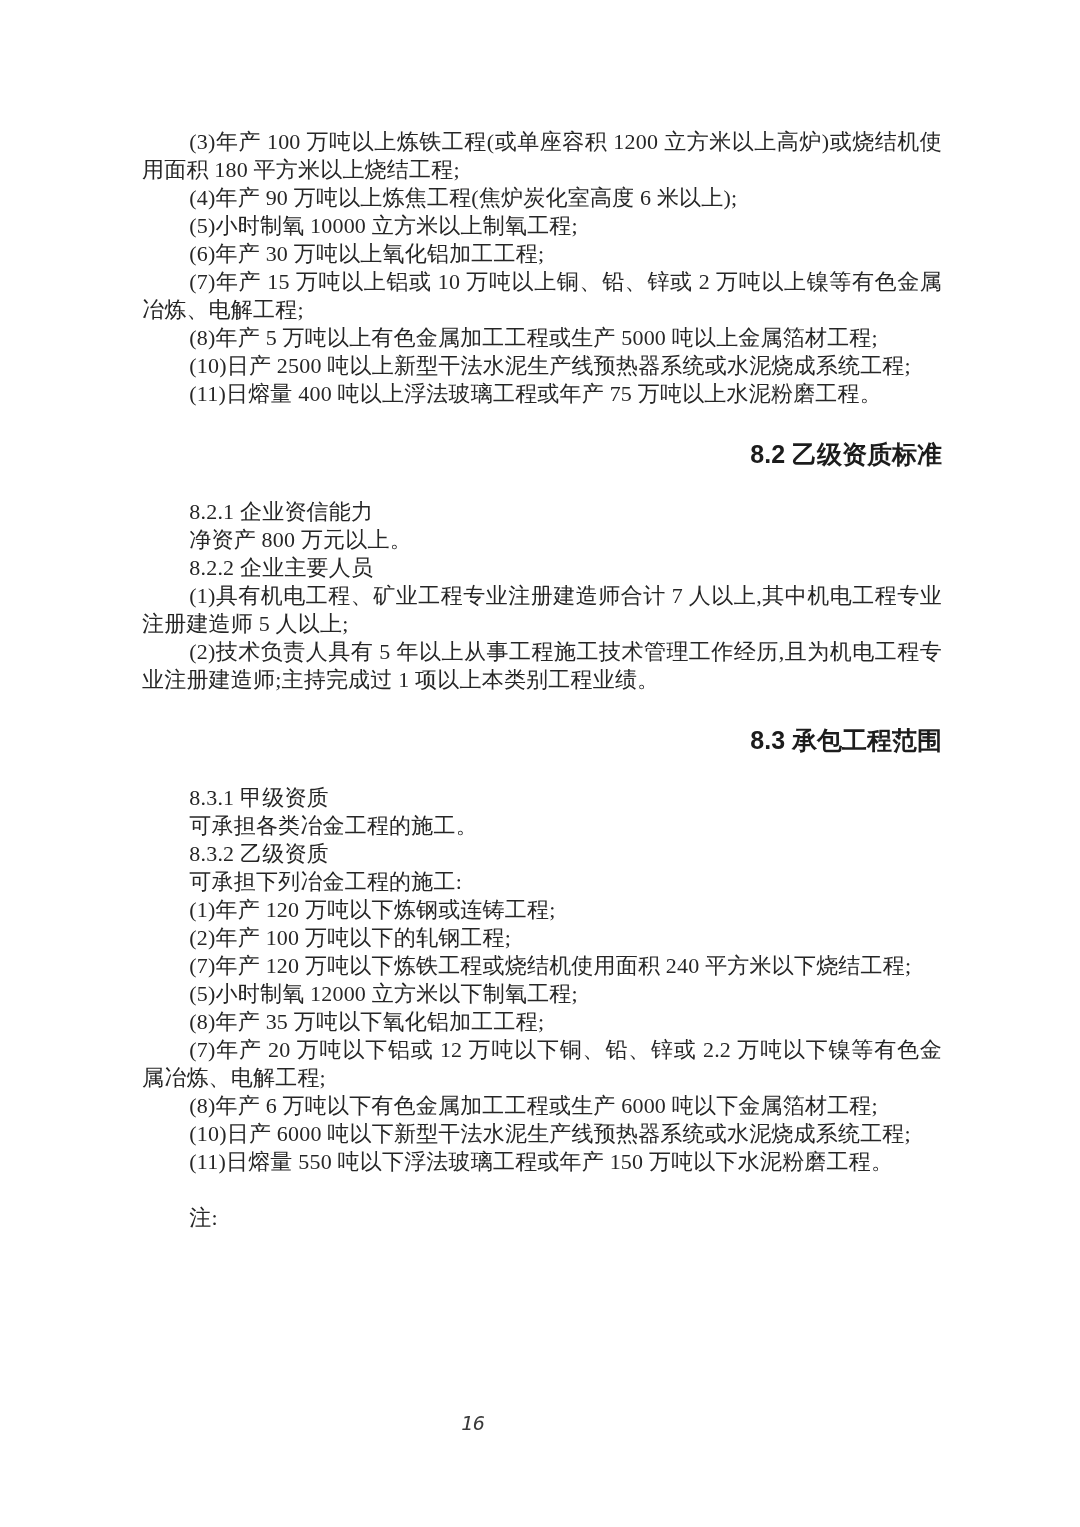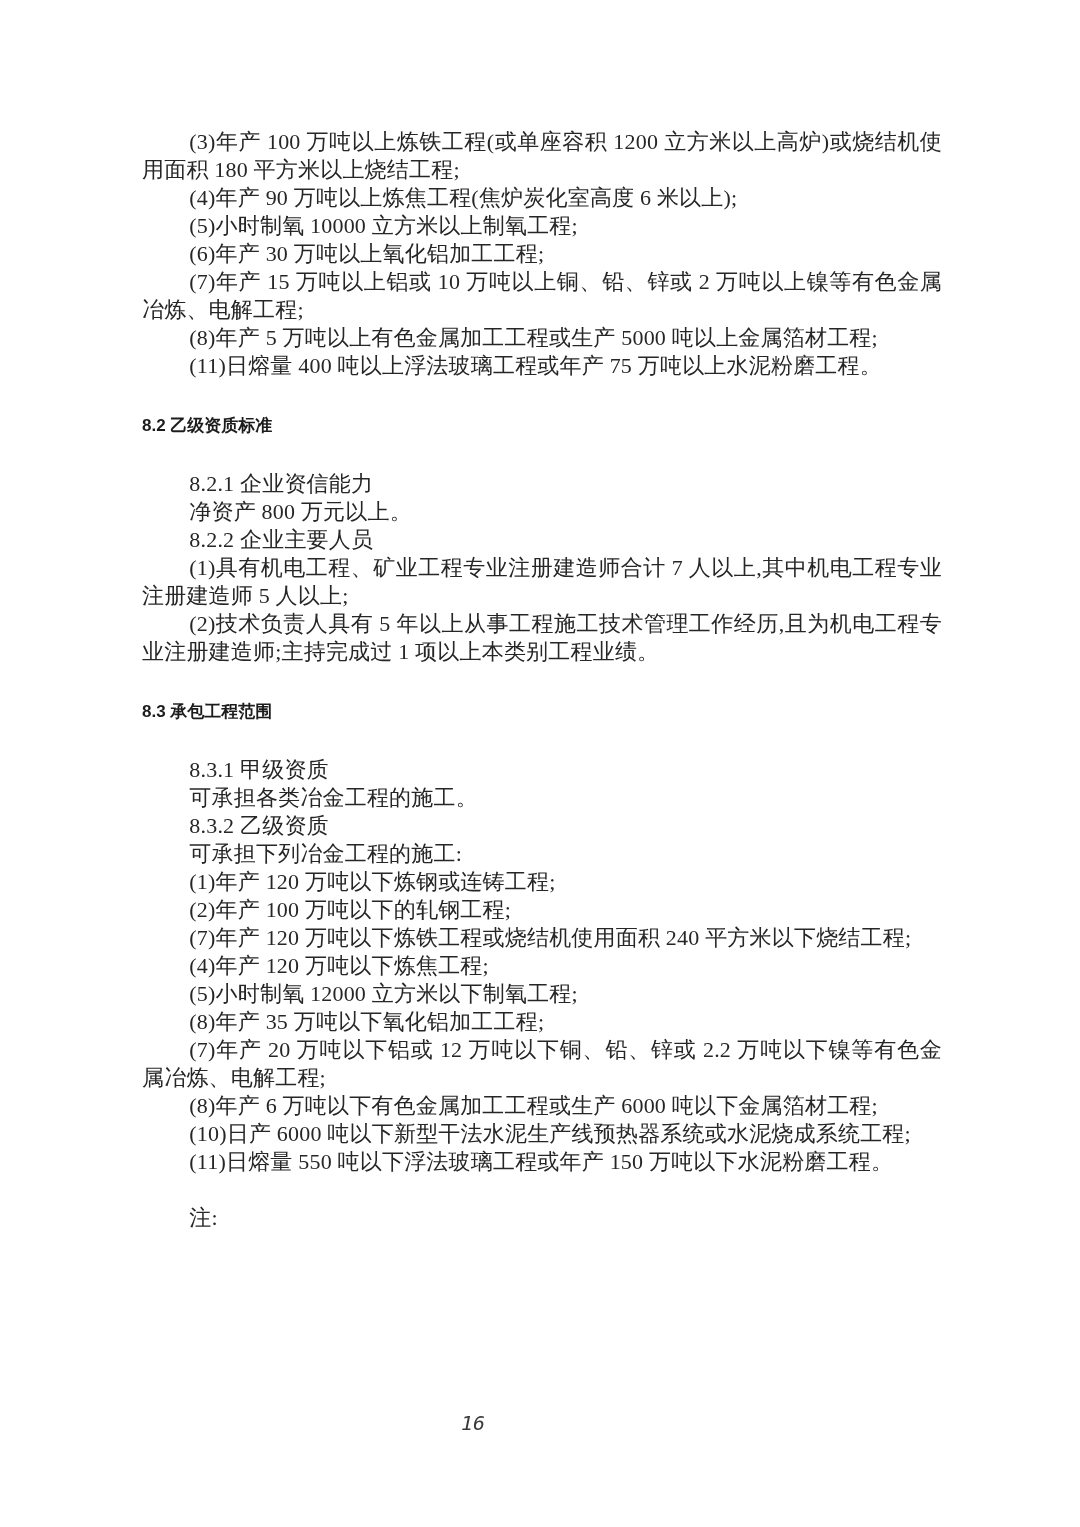--- a/index.html
+++ b/index.html
@@ -22,24 +22,24 @@
   .para {
     margin: 0;
     font-size: 22px;
     line-height: 28px;
     text-align: justify;
     text-indent: 2.15em;
     letter-spacing: 0.2px;
   }
   .heading {
     margin: 30px 0 28px 0;
-    font-size: 17px;
+    font-size: 25px;
     line-height: 32px;
     font-weight: bold;
-    text-align: left;
+    text-align: right;
     color: #1c1c1c;
     font-family: "Liberation Sans", "DejaVu Sans", sans-serif;
   }
   .note { margin-top: 28px; }
   .footer {
     position: absolute;
     top: 1410px;
     left: 0;
     width: 100%;
     text-align: center;
@@ -55,40 +55,40 @@
 
 <div class="page">
   <div class="content">
 
     <p class="para">(3)年产 100 万吨以上炼铁工程(或单座容积 1200 立方米以上高炉)或烧结机使用面积 180 平方米以上烧结工程;</p>
     <p class="para">(4)年产 90 万吨以上炼焦工程(焦炉炭化室高度 6 米以上);</p>
     <p class="para">(5)小时制氧 10000 立方米以上制氧工程;</p>
     <p class="para">(6)年产 30 万吨以上氧化铝加工工程;</p>
     <p class="para">(7)年产 15 万吨以上铝或 10 万吨以上铜、铅、锌或 2 万吨以上镍等有色金属冶炼、电解工程;</p>
     <p class="para">(8)年产 5 万吨以上有色金属加工工程或生产 5000 吨以上金属箔材工程;</p>
+    <p class="para">(10)日产 2500 吨以上新型干法水泥生产线预热器系统或水泥烧成系统工程;</p>
     <p class="para">(11)日熔量 400 吨以上浮法玻璃工程或年产 75 万吨以上水泥粉磨工程。</p>
 
     <h2 class="heading">8.2 乙级资质标准</h2>
 
     <p class="para">8.2.1 企业资信能力</p>
     <p class="para">净资产 800 万元以上。</p>
     <p class="para">8.2.2 企业主要人员</p>
     <p class="para">(1)具有机电工程、矿业工程专业注册建造师合计 7 人以上,其中机电工程专业注册建造师 5 人以上;</p>
     <p class="para">(2)技术负责人具有 5 年以上从事工程施工技术管理工作经历,且为机电工程专业注册建造师;主持完成过 1 项以上本类别工程业绩。</p>
 
     <h2 class="heading">8.3 承包工程范围</h2>
 
     <p class="para">8.3.1 甲级资质</p>
     <p class="para">可承担各类冶金工程的施工。</p>
     <p class="para">8.3.2 乙级资质</p>
     <p class="para">可承担下列冶金工程的施工:</p>
     <p class="para">(1)年产 120 万吨以下炼钢或连铸工程;</p>
     <p class="para">(2)年产 100 万吨以下的轧钢工程;</p>
     <p class="para">(7)年产 120 万吨以下炼铁工程或烧结机使用面积 240 平方米以下烧结工程;</p>
-    <p class="para">(4)年产 120 万吨以下炼焦工程;</p>
     <p class="para">(5)小时制氧 12000 立方米以下制氧工程;</p>
     <p class="para">(8)年产 35 万吨以下氧化铝加工工程;</p>
     <p class="para">(7)年产 20 万吨以下铝或 12 万吨以下铜、铅、锌或 2.2 万吨以下镍等有色金属冶炼、电解工程;</p>
     <p class="para">(8)年产 6 万吨以下有色金属加工工程或生产 6000 吨以下金属箔材工程;</p>
     <p class="para">(10)日产 6000 吨以下新型干法水泥生产线预热器系统或水泥烧成系统工程;</p>
     <p class="para">(11)日熔量 550 吨以下浮法玻璃工程或年产 150 万吨以下水泥粉磨工程。</p>
 
     <p class="para note">注:</p>
 
   </div>

